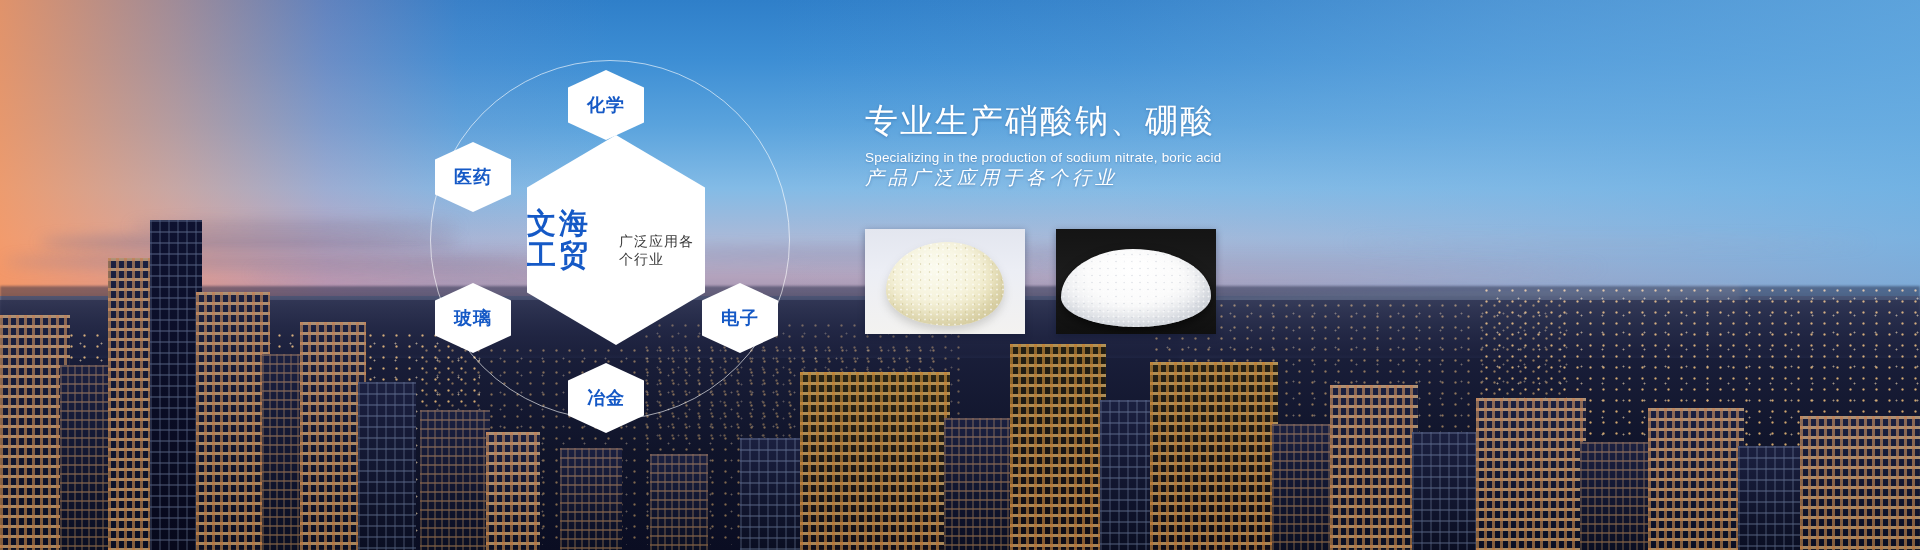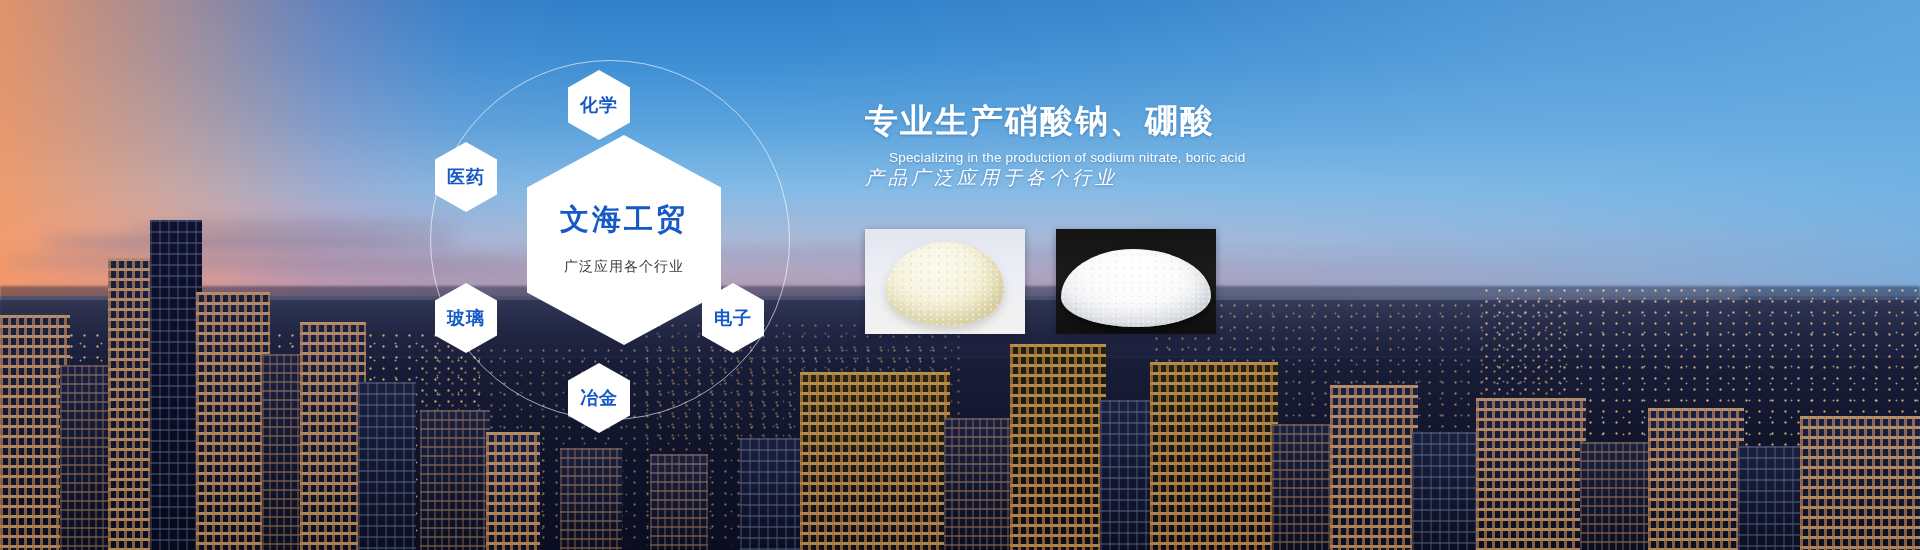--- a/index.html
+++ b/index.html
@@ -141,27 +141,27 @@
     display:flex; align-items:center; justify-content:center;
     filter:drop-shadow(0 2px 5px rgba(10,30,70,.25));
   }
   .hex-label {
     font-family:"DejaVu Sans","Liberation Sans",sans-serif;
     font-weight:bold;
     color:#1559c6;
     letter-spacing:1px;
     white-space:nowrap;
   }
-  .hex-sm { width:62px; height:70px; }
+  .hex-sm { width:76px; height:70px; }
   .hex-sm .hex-label { font-size:18px; }
 
   .hex-center {
-    width:194px; height:210px;
+    width:178px; height:210px;
     left:97px; top:105px;
-    flex-direction:column;
+    flex-direction:row;
     background:#ffffff;
   }
   .hex-center .title {
     font-family:"DejaVu Sans","Liberation Sans",sans-serif;
     font-size:29px; font-weight:bold; color:#1559c6;
     letter-spacing:3px; line-height:1.1;
   }
   .hex-center .sub {
     font-family:Liberation Serif, serif;
     font-size:14px; color:#3a3a3a; letter-spacing:1px; margin-top:22px;
@@ -172,30 +172,29 @@
   .hex-p1 { left:272px; top:97px;  }  
   .hex-p2 { left:272px; top:253px; }  
   .hex-p3 { left:138px; top:333px; }  
   .hex-p4 { left:5px;   top:253px; }  
   .hex-p5 { left:5px;   top:112px;  }  
 
   
   .rightblock { position:absolute; left:865px; top:100px; width:700px; }
   .headline {
     font-family:"DejaVu Sans","Liberation Sans",sans-serif;
-    font-size:33px; font-weight:bold; color:#ffffff;
+    font-size:33px; font-weight:normal; color:#ffffff;
     letter-spacing:2px; line-height:1.25;
     text-shadow:0 1px 3px rgba(20,60,120,.35);
   }
   .subline {
     margin-top:9px;
     font-family:"Liberation Sans","DejaVu Sans",sans-serif;
     font-size:13.5px; color:#ffffff; letter-spacing:.2px; font-weight:400;
     text-shadow:0 1px 2px rgba(20,60,120,.35);
-    margin-left:24px;
   }
   .tagline {
     font-family:"DejaVu Serif","Liberation Serif",serif;
     font-size:19px; color:#ffffff; letter-spacing:4px;
     font-style:italic; font-weight:500;
     text-shadow:0 1px 3px rgba(20,60,120,.4);
   }
 
   
   .photos { position:absolute; left:865px; top:229px; display:flex; gap:31px; }

